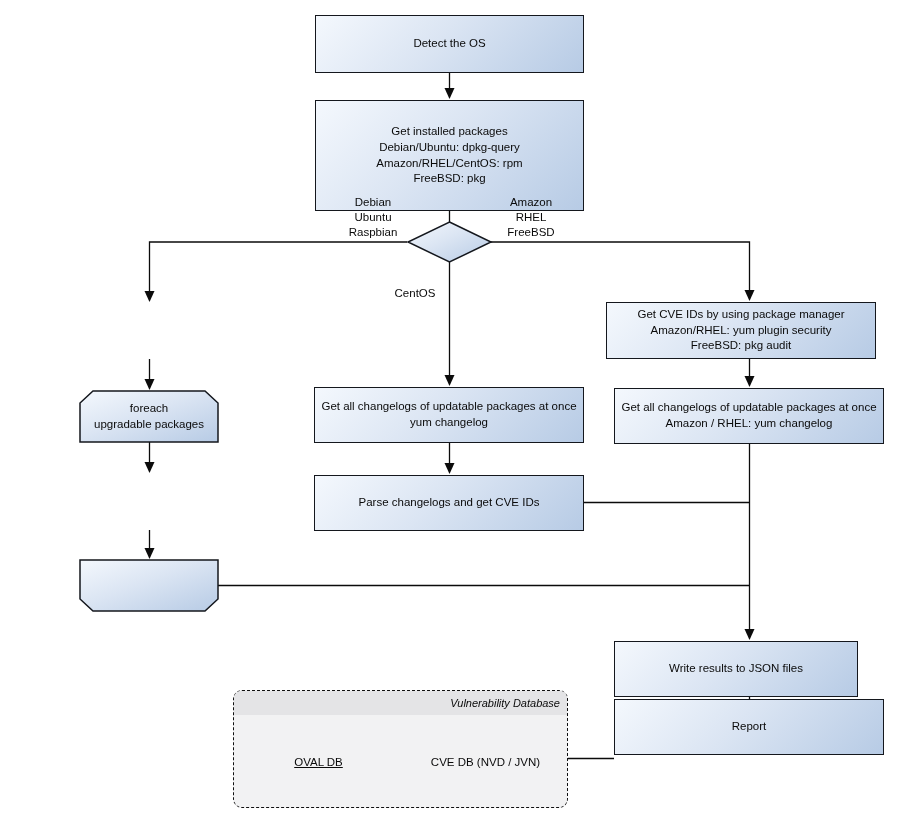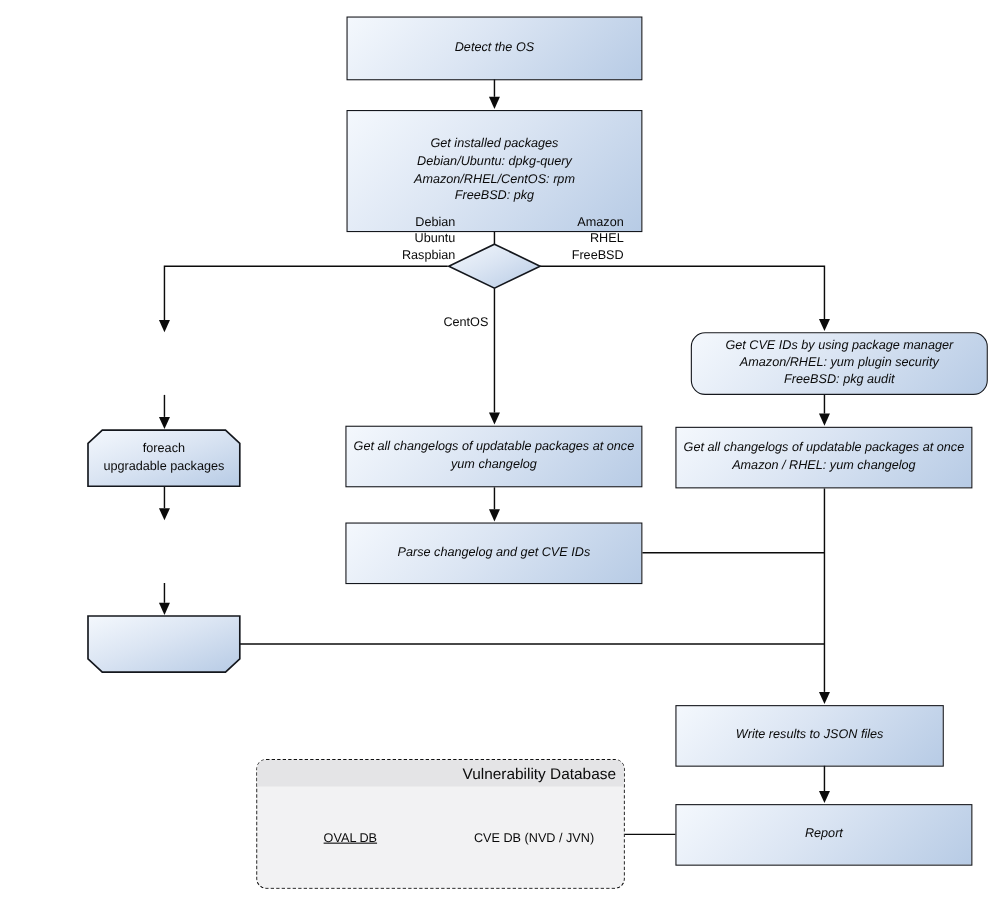--- a/index.html
+++ b/index.html
@@ -17,52 +17,52 @@
   }
   .node {
     position:absolute;
     box-sizing:border-box;
     border:1.5px solid #14171d;
     background:linear-gradient(135deg,#f4f8fd 0%,#dbe5f3 45%,#b7cbe5 100%);
     display:flex; align-items:center; justify-content:center;
     text-align:center;
     font-size:11.5px; line-height:1.38;
     white-space:pre-line;
-    font-style:italic;
   }
   .node .wide { width:300px; flex-shrink:0; }
   .shape-label, .cyl-label {
     position:absolute;
     display:flex; align-items:center; justify-content:center;
     text-align:center;
     font-size:11.5px; line-height:1.38;
     white-space:pre-line;
   }
   .branch-label {
     position:absolute;
     font-size:11.5px; line-height:1.32;
-    text-align:right;
+    text-align:center;
     white-space:pre-line;
   }
   .container-box {
     position:absolute;
     left:233px; top:690px; width:335px; height:118px;
     box-sizing:border-box;
     border:1.5px dashed #111111;
     border-radius:9px;
     background:#f2f2f3;
   }
   .container-titlebar {
     position:absolute; left:0; right:0; top:0; height:24px;
     background:#e4e4e6;
     border-radius:7px 7px 0 0;
     display:flex; align-items:center; justify-content:flex-end;
     padding-right:7px;
-    font-size:14px;
+    font-size:11px;
     box-sizing:border-box;
+    font-style:italic;
   }
 </style>
 </head>
 <body>
 
 <div id="canvas">
 
   <svg id="wires" viewBox="0 0 910 823" xmlns="http://www.w3.org/2000/svg">
     <defs>
       <linearGradient id="nodeGrad" x1="0" y1="0" x2="1" y2="1">
@@ -130,32 +130,32 @@
   <div class="node" style="left:315px; top:100px; width:269px; height:111px;">Get installed packages
 Debian/Ubuntu: dpkg-query
 Amazon/RHEL/CentOS: rpm
 FreeBSD: pkg</div>
 
 
 
   <div class="node" style="left:314px; top:387px; width:270px; height:56px;"><span class="wide">Get all changelogs of updatable packages at once
 yum changelog</span></div>
 
-  <div class="node" style="left:314px; top:475px; width:270px; height:56px;">Parse changelog and get CVE IDs</div>
+  <div class="node" style="left:314px; top:475px; width:270px; height:56px;">Parse changelogs and get CVE IDs</div>
 
-  <div class="node" style="left:628px; top:302px; width:270px; height:57px;border-radius:13px;">Get CVE IDs by using package manager
+  <div class="node" style="left:606px; top:302px; width:270px; height:57px;">Get CVE IDs by using package manager
 Amazon/RHEL: yum plugin security
 FreeBSD: pkg audit</div>
 
   <div class="node" style="left:614px; top:388px; width:270px; height:56px;"><span class="wide">Get all changelogs of updatable packages at once
 Amazon / RHEL: yum changelog</span></div>
 
   <div class="node" style="left:614px; top:641px; width:244px; height:56px;">Write results to JSON files</div>
 
-  <div class="node" style="left:614px; top:731px; width:270px; height:56px;">Report</div>
+  <div class="node" style="left:614px; top:699px; width:270px; height:56px;">Report</div>
 
   <div class="shape-label" style="left:80px; top:391px; width:138px; height:51px;border-radius:16px;">foreach
 upgradable packages</div>
 
 
   <div class="branch-label" style="left:332px; top:195px; width:82px;">Debian
 Ubuntu
 Raspbian</div>
 
   <div class="branch-label" style="left:495px; top:195px; width:72px;">Amazon

